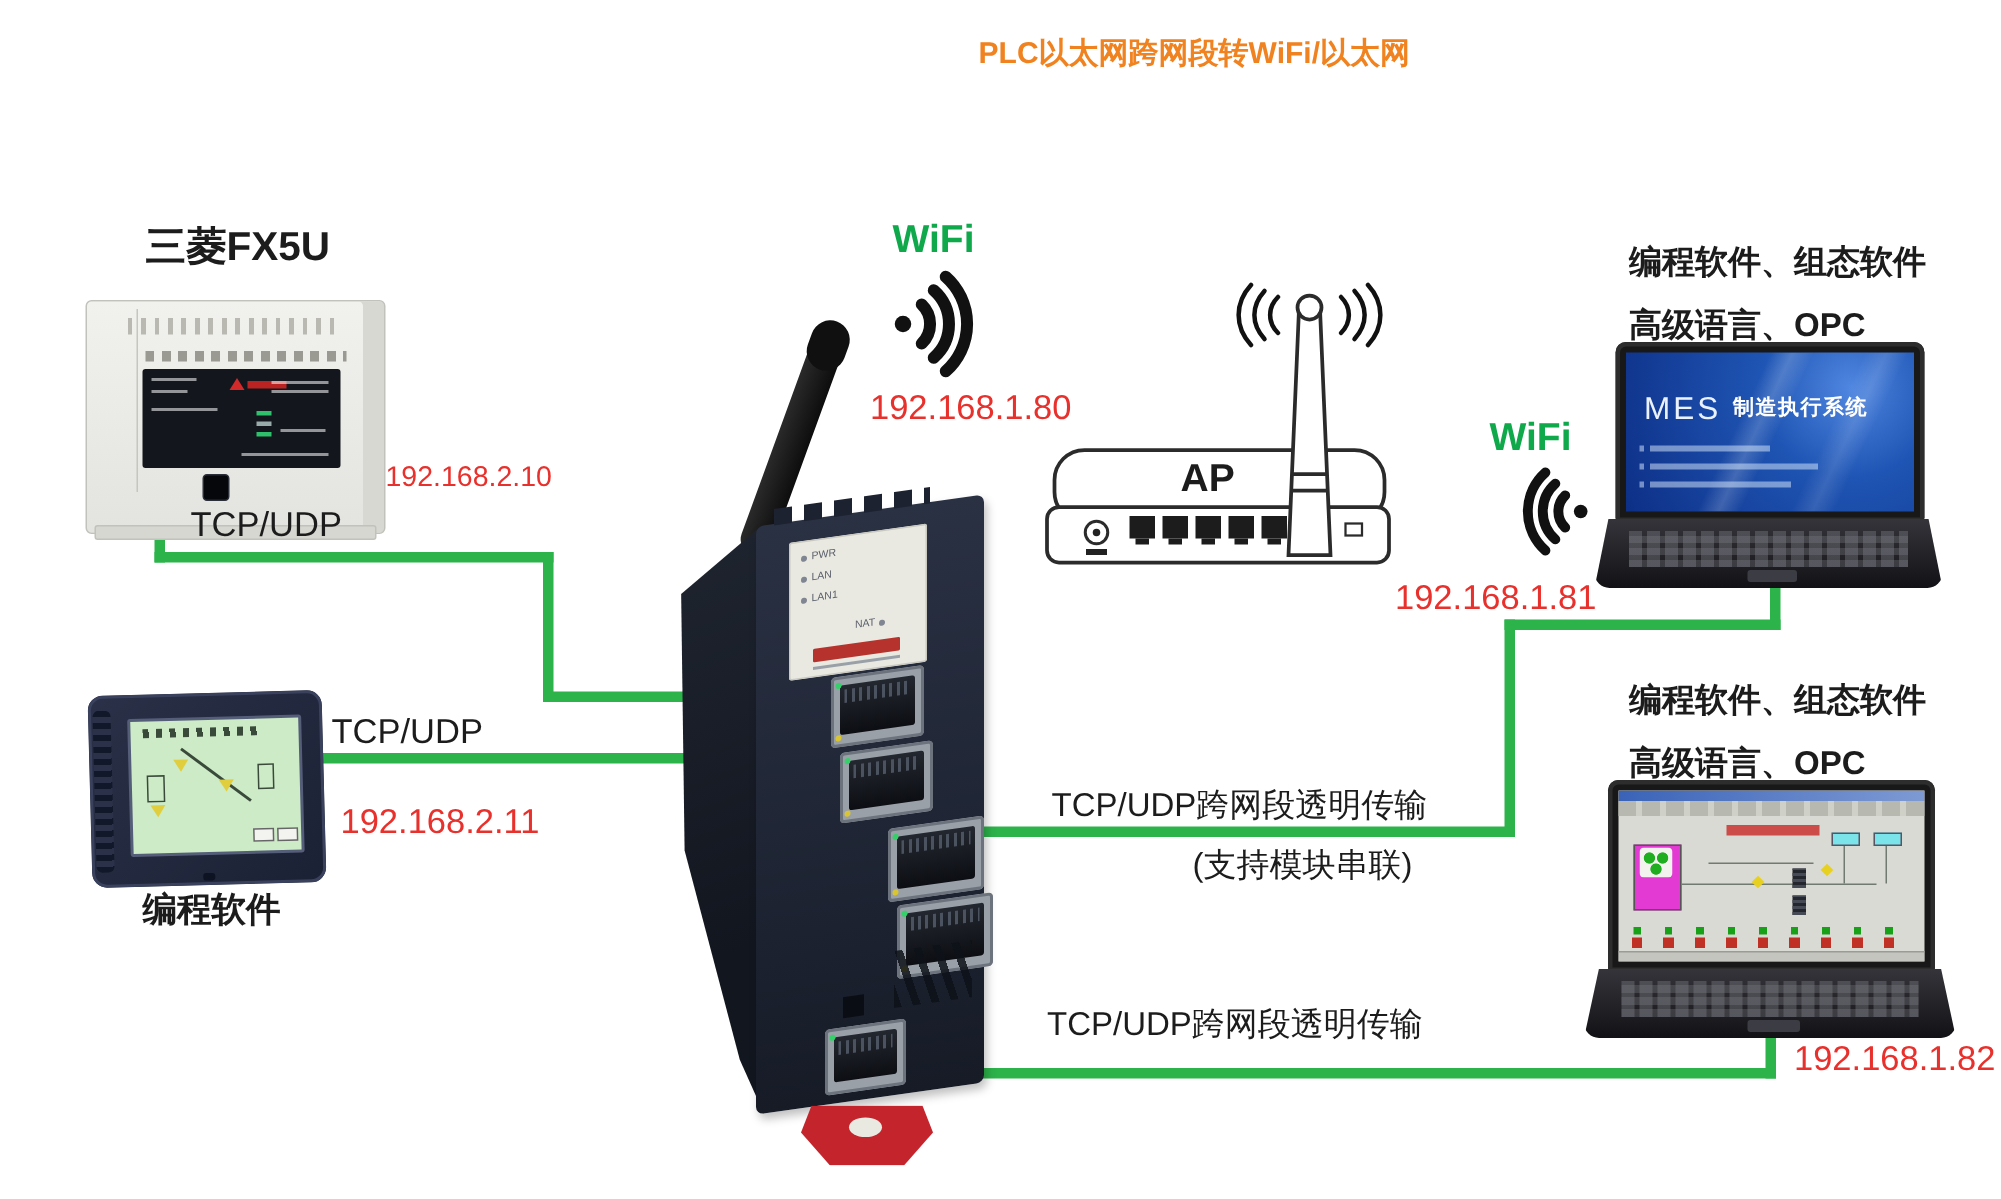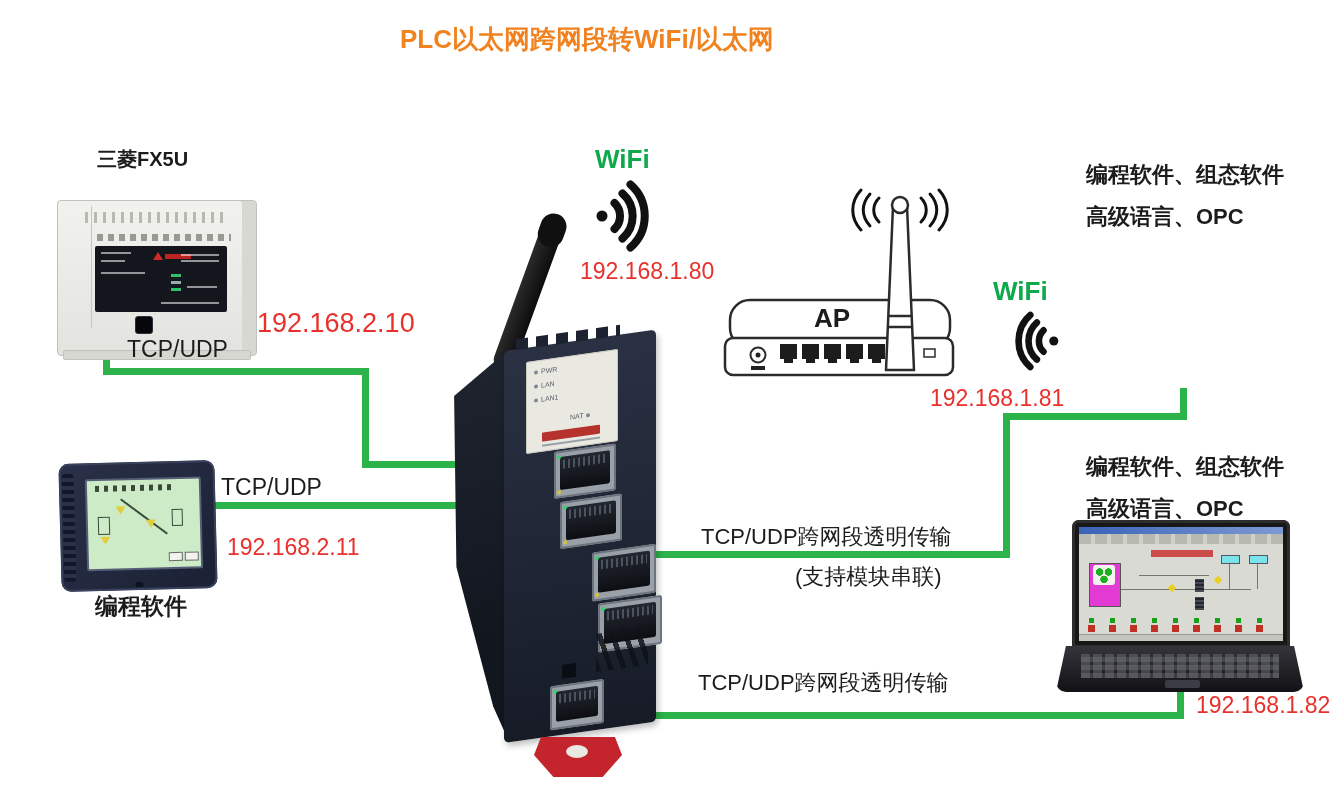--- a/index.html
+++ b/index.html
@@ -76,21 +76,21 @@
     background:repeating-linear-gradient(72deg,#0d1118 0 5px,transparent 5px 12px);opacity:.85;}
   .module .clip{position:absolute;left:96px;top:404px;width:88px;height:40px;background:#c4242c;
     clip-path:polygon(8% 0,92% 0,100% 45%,78% 100%,22% 100%,0 45%);}
   .module .clip-hole{position:absolute;left:128px;top:412px;width:22px;height:13px;background:#e9e9e2;border-radius:50%;}
 
   
   .wifi-ic{position:absolute;}
   .mirror{transform:scaleX(-1);}
 
   
-  .ap{position:absolute;left:722px;top:188px;width:240px;height:200px;}
+  .ap{position:absolute;left:695px;top:188px;width:240px;height:200px;}
 
   
   .laptop{position:absolute;}
   .lt-screen{position:absolute;background:#181818;border-radius:7px 7px 3px 3px;box-shadow:inset 0 0 0 3px #2d2d2d;}
   .lt-inner{position:absolute;inset:7px;overflow:hidden;}
   .lt-base{position:absolute;background:linear-gradient(#34343a,#121216);
     clip-path:polygon(4% 0,96% 0,100% 100%,0 100%);border-radius:0 0 10px 10px;}
   .lt-keys{position:absolute;left:10%;right:10%;top:18%;height:52%;
     background:repeating-linear-gradient(90deg,rgba(130,130,140,.38) 0 9px,transparent 9px 12px),
                repeating-linear-gradient(0deg,rgba(130,130,140,.30) 0 5px,transparent 5px 8px);}
@@ -125,35 +125,35 @@
     background:repeating-linear-gradient(90deg,#18a018 0 5px,transparent 5px 21px);}
   .scada .ind-r{position:absolute;left:9px;right:9px;bottom:9px;height:7px;
     background:repeating-linear-gradient(90deg,#c03024 0 7px,transparent 7px 21px);}
   .scada .sb{position:absolute;left:0;right:0;bottom:0;height:6px;background:#c4c5be;border-top:1px solid #9a9b94;}
 </style>
 </head>
 <body>
 
 <div id="canvas">
 
-  <div class="t orange" style="left:400px;top:22px;width:540px;text-align:left;font-size:26px;">PLC以太网跨网段转WiFi/以太网</div>
+  <div class="t orange" style="left:400px;top:22px;width:540px;text-align:right;font-size:20px;">PLC以太网跨网段转WiFi/以太网</div>
 
   <div class="gl" style="left:103px;top:282px;width:7px;height:93px;"></div>
   <div class="gl" style="left:103px;top:368px;width:266px;height:7px;"></div>
   <div class="gl" style="left:362px;top:368px;width:7px;height:99px;"></div>
   <div class="gl" style="left:362px;top:461px;width:218px;height:7px;"></div>
   <div class="gl" style="left:210px;top:502px;width:388px;height:7px;"></div>
   <div class="gl" style="left:600px;top:551px;width:410px;height:7px;"></div>
   <div class="gl" style="left:1003px;top:413px;width:7px;height:145px;"></div>
   <div class="gl" style="left:1003px;top:413px;width:184px;height:7px;"></div>
   <div class="gl" style="left:1180px;top:388px;width:7px;height:32px;"></div>
   <div class="gl" style="left:1177px;top:682px;width:7px;height:37px;"></div>
   <div class="gl" style="left:612px;top:712px;width:572px;height:7px;"></div>
 
-  <div class="t bold" style="left:97px;top:146px;font-size:20px;">三菱FX5U</div>
+  <div class="t bold" style="left:97px;top:146px;font-size:27px;">三菱FX5U</div>
   <div class="plc">
     <div class="body"></div>
     <div class="vent-top"></div>
     <div class="seam"></div>
     <div style="position:absolute;left:40px;right:26px;top:34px;height:7px;background:repeating-linear-gradient(90deg,#9a9a93 0 6px,transparent 6px 11px);"></div>
     <div class="panel">
       <div class="logo-tri"></div>
       <div class="logo-bar"></div>
       <div class="txtbar" style="left:86px;top:8px;width:38px;"></div>
       <div class="txtbar" style="left:86px;top:14px;width:38px;"></div>
@@ -163,21 +163,21 @@
       <div class="led" style="left:76px;top:28px;"></div>
       <div class="led" style="left:76px;top:35px;background:#9aa;"></div>
       <div class="led" style="left:76px;top:42px;"></div>
       <div class="txtbar" style="left:92px;top:40px;width:30px;"></div>
       <div class="txtbar" style="left:66px;top:56px;width:58px;"></div>
       <div class="port"></div>
     </div>
     <div class="skirt"></div>
   </div>
   <div class="t" style="left:127px;top:336px;font-size:23px;">TCP/UDP</div>
-  <div class="t red" style="left:257px;top:308px;font-size:27px;">192.168.2.10</div>
+  <div class="t red" style="left:257px;top:308px;font-size:19px;">192.168.2.10</div>
 
   <div class="hmi">
     <div class="shell"></div>
     <div class="ridge"></div>
     <div class="screen">
       <div class="ticks"></div>
       <div class="diag"></div>
       <div class="tri" style="left:28px;top:26px;"></div>
       <div class="tri" style="left:58px;top:40px;"></div>
       <div class="tri" style="left:12px;top:56px;"></div>
@@ -317,20 +317,35 @@
   <svg class="wifi-ic mirror" style="left:1005px;top:308px;" width="58" height="66" viewBox="0 0 62 80">
     <circle cx="7" cy="40" r="5.5" fill="#111"></circle>
     <path d="M 19.5 27 A 18 18 0 0 1 19.5 53" fill="none" stroke="#111" stroke-width="8" stroke-linecap="round"></path>
     <path d="M 27.5 17.5 A 30 30 0 0 1 27.5 62.5" fill="none" stroke="#111" stroke-width="8" stroke-linecap="round"></path>
     <path d="M 35.5 8.5 A 42 42 0 0 1 35.5 71.5" fill="none" stroke="#111" stroke-width="8" stroke-linecap="round"></path>
   </svg>
   <div class="t red" style="left:930px;top:385px;font-size:23px;">192.168.1.81</div>
 
   <div class="t bold" style="left:1086px;top:160px;font-size:22px;">编程软件、组态软件</div>
   <div class="t bold" style="left:1086px;top:202px;font-size:22px;">高级语言、OPC</div>
+  <div class="laptop" style="left:1063px;top:228px;width:232px;height:164px;">
+    <div class="lt-screen" style="left:14px;top:0;width:206px;height:120px;">
+      <div class="lt-inner mes">
+        <div class="sheen"></div>
+        <div class="ttl"><span>MES</span> <b>制造执行系统</b></div>
+        <div class="bullet" style="top:62px;width:80px;"></div>
+        <div class="bullet" style="top:74px;width:112px;"></div>
+        <div class="bullet" style="top:86px;width:94px;"></div>
+      </div>
+    </div>
+    <div class="lt-base" style="left:0;top:118px;width:232px;height:46px;">
+      <div class="lt-keys"></div>
+      <div class="lt-pad"></div>
+    </div>
+  </div>
 
   <div class="t" style="left:701px;top:522px;font-size:22px;">TCP/UDP跨网段透明传输</div>
   <div class="t" style="left:763px;top:562px;font-size:22px;margin-left:32px;">(支持模块串联)</div>
 
   <div class="t bold" style="left:1086px;top:452px;font-size:22px;">编程软件、组态软件</div>
   <div class="t bold" style="left:1086px;top:494px;font-size:22px;">高级语言、OPC</div>
   <div class="laptop" style="left:1056px;top:520px;width:248px;height:172px;">
     <div class="lt-screen" style="left:16px;top:0;width:218px;height:128px;">
       <div class="lt-inner scada">
         <div class="tb1"></div>

